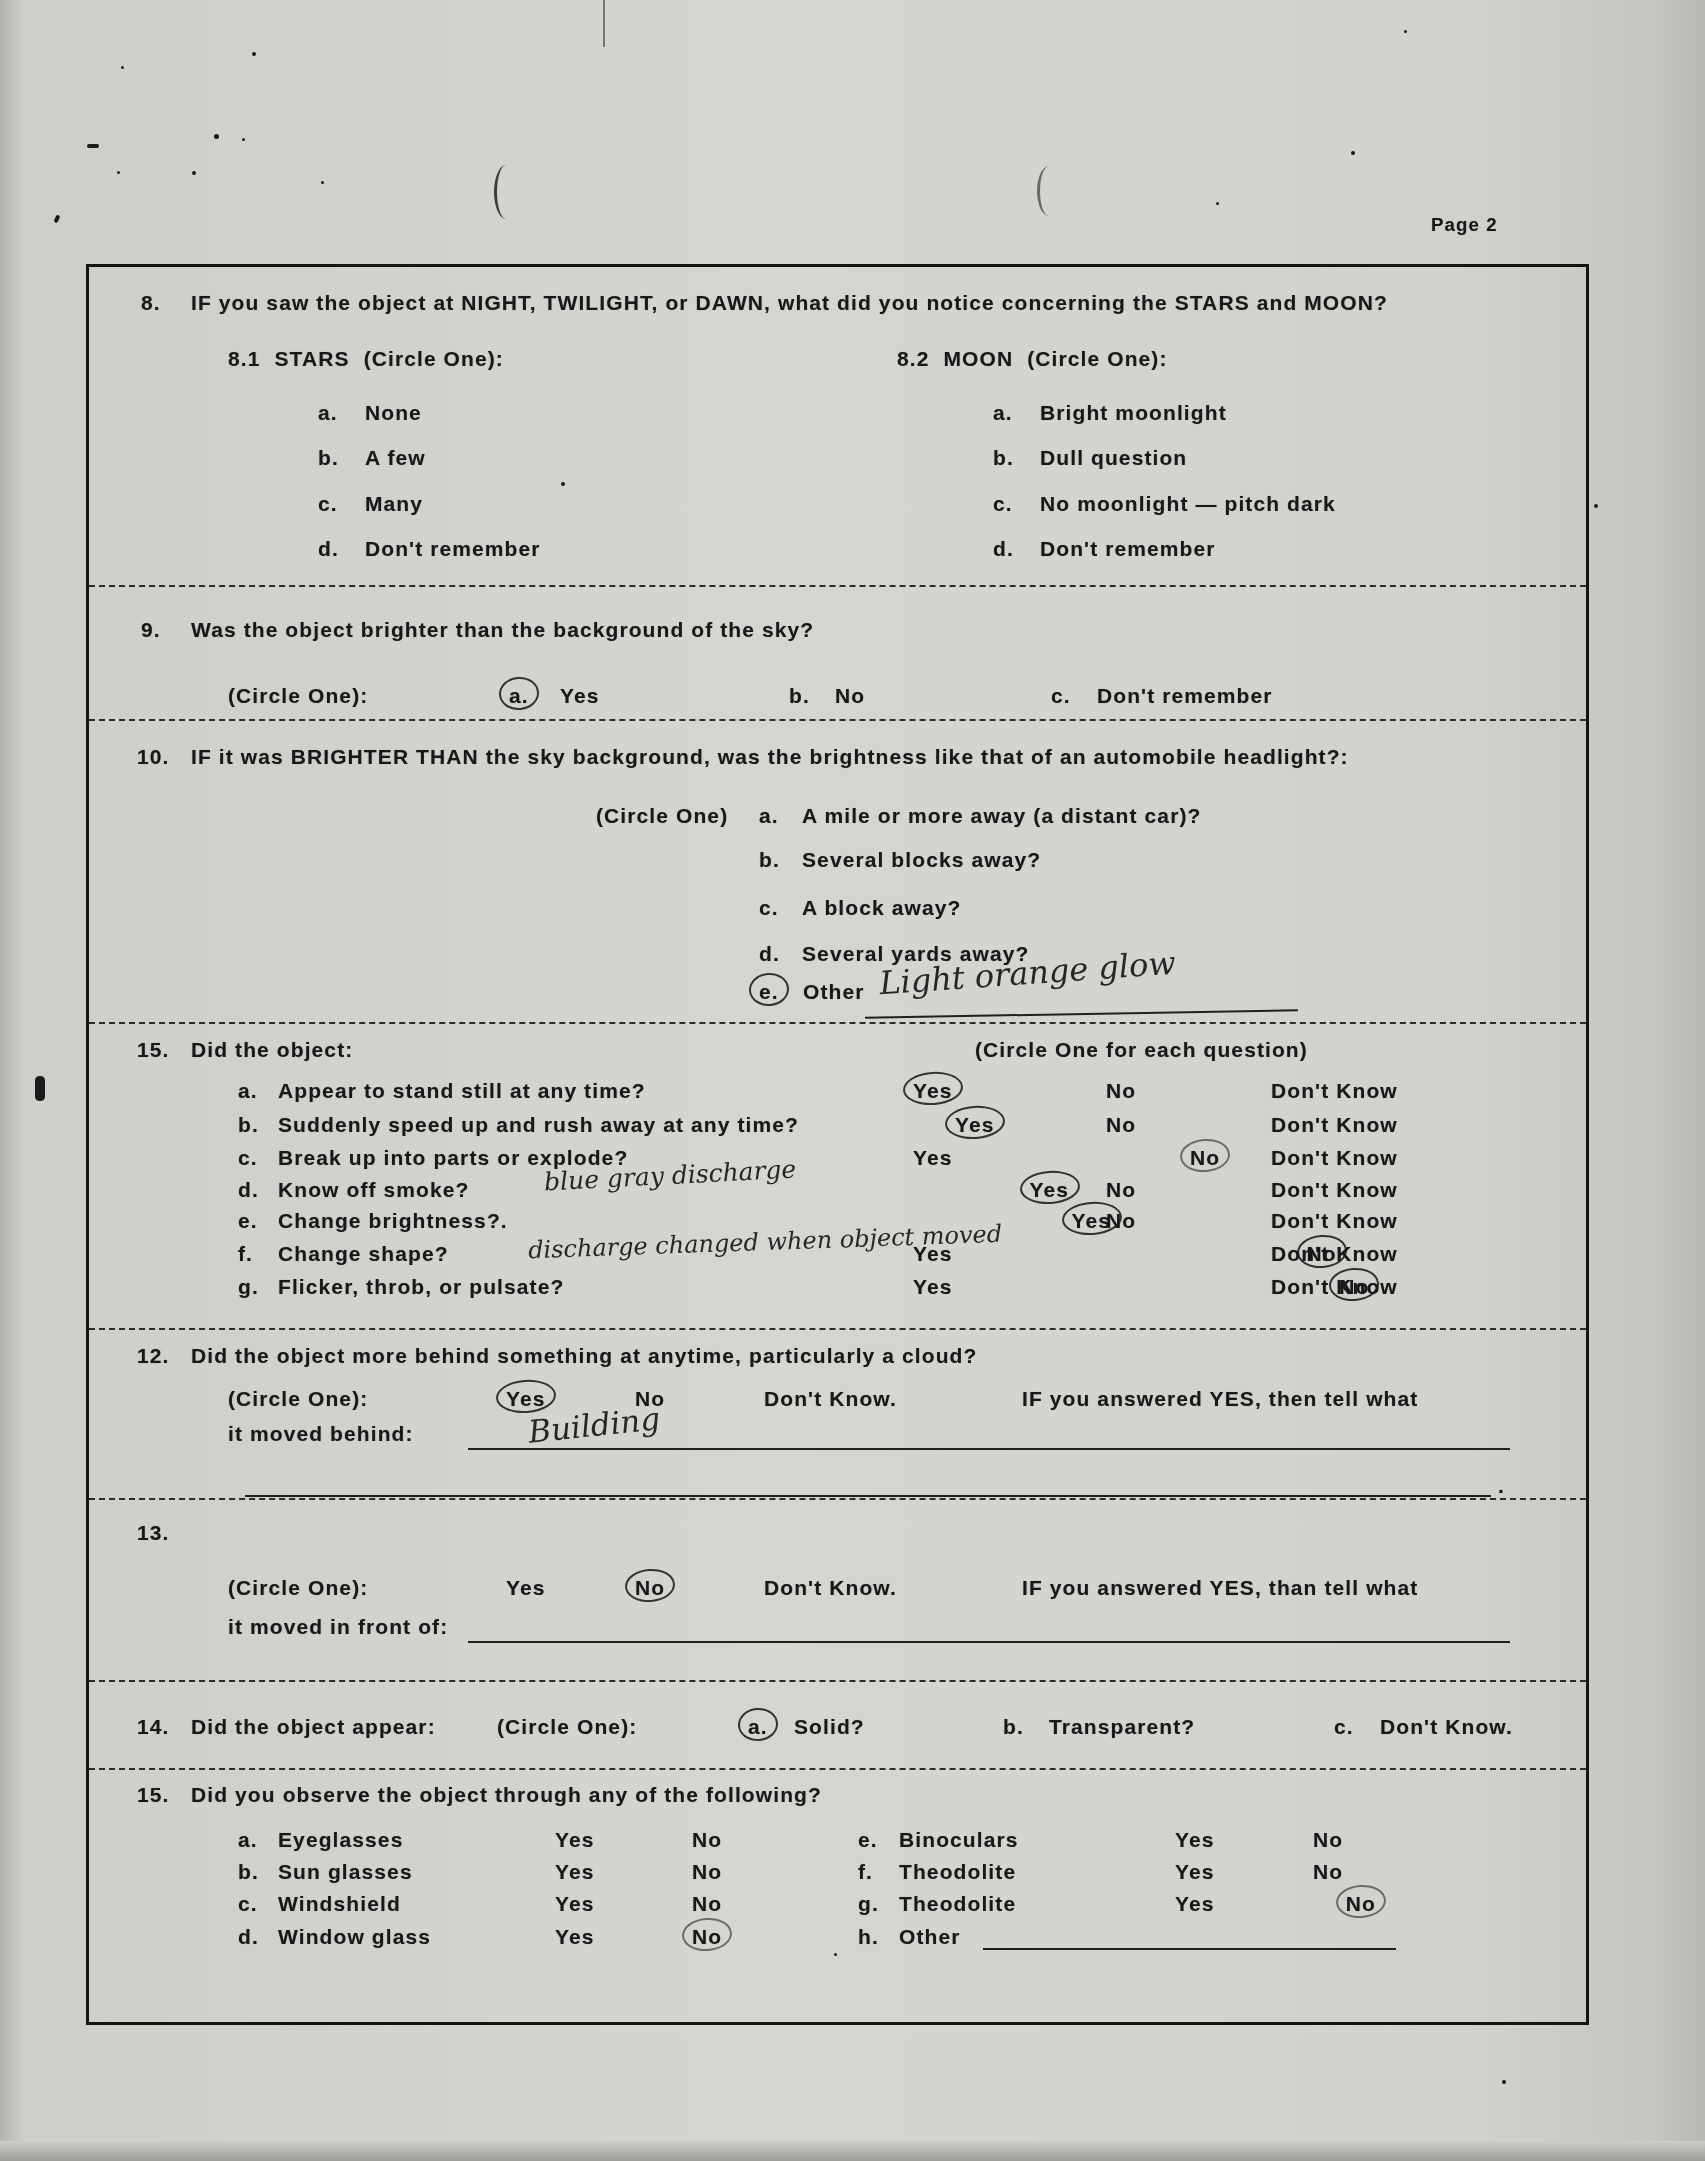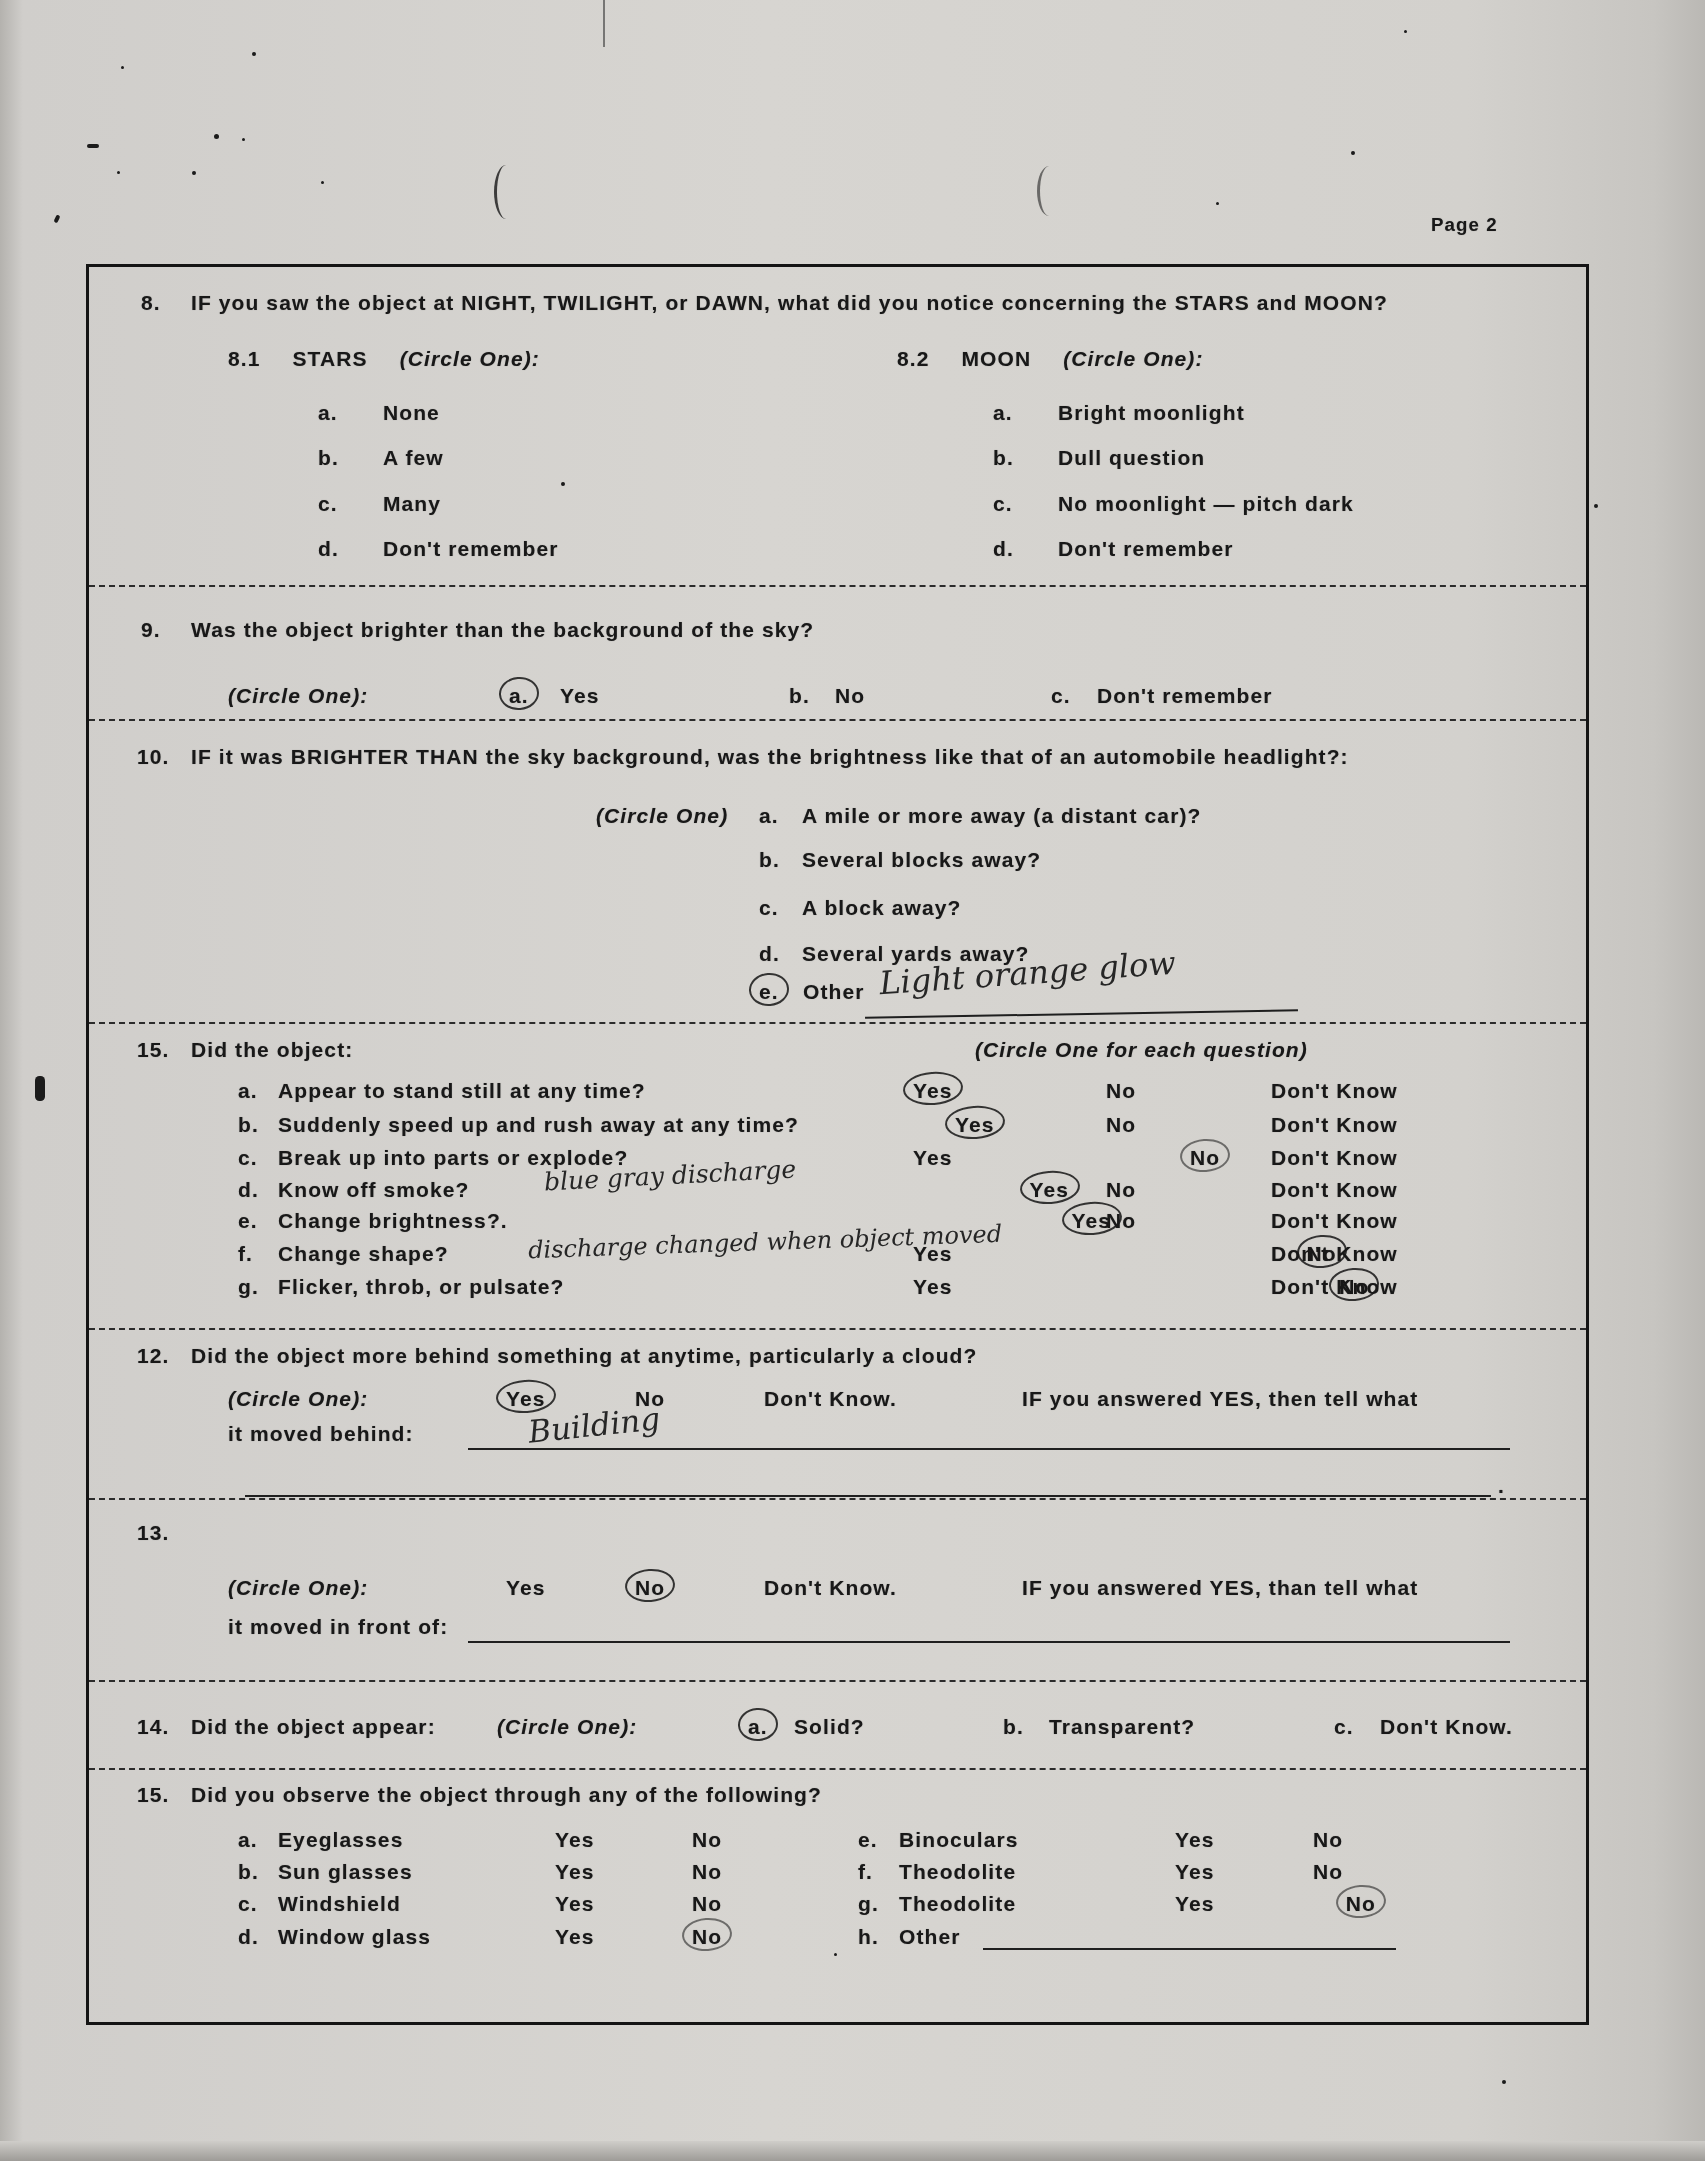--- a/index.html
+++ b/index.html
@@ -4,23 +4,23 @@
 <style>
   *{box-sizing:border-box;}
   html,body{margin:0;padding:0;}
   body{
     width:1705px;height:2161px;position:relative;overflow:hidden;
     background:linear-gradient(90deg,#b4b2ae 0px,#d0cecb 23px,#d7d5d1 45%,#d3d1cd 86%,#c7c5c1 97%,#bab8b4 100%);
     font-family:"Liberation Sans",sans-serif;color:#181818;
   }
   .t{font-weight:700;font-size:21px;letter-spacing:1.1px;white-space:nowrap;
      text-shadow:0 0 1.1px rgba(30,30,30,.30);}
-  .it{font-style:italic;text-align:right;}
+  .it{text-align:right;}
   .abs{position:absolute;white-space:nowrap;}
-  .hrow{display:flex;gap:32px;align-items:baseline;}
+  .hrow{display:flex;gap:14px;align-items:baseline;}
   .lw{display:inline-block;min-width:33px;}
   .hw{position:absolute;font-family:"DejaVu Serif",serif;font-style:italic;font-weight:400;
       color:#262626;white-space:nowrap;z-index:3;text-shadow:none;}
   #formbox{position:absolute;left:86px;top:264px;width:1503px;height:1761px;
       border:3.3px solid #141414;}
   .sec{position:relative;border-bottom:2.2px dashed #2b2b2b;}
   .sec:last-child{border-bottom:none;}
   .circ{position:relative;}
   .circ::after{content:"";position:absolute;left:-10px;right:-10px;top:-6.6px;bottom:-3.3px;
       border:2.2px solid rgba(22,22,22,.85);border-radius:50%;transform:rotate(-4deg);}

